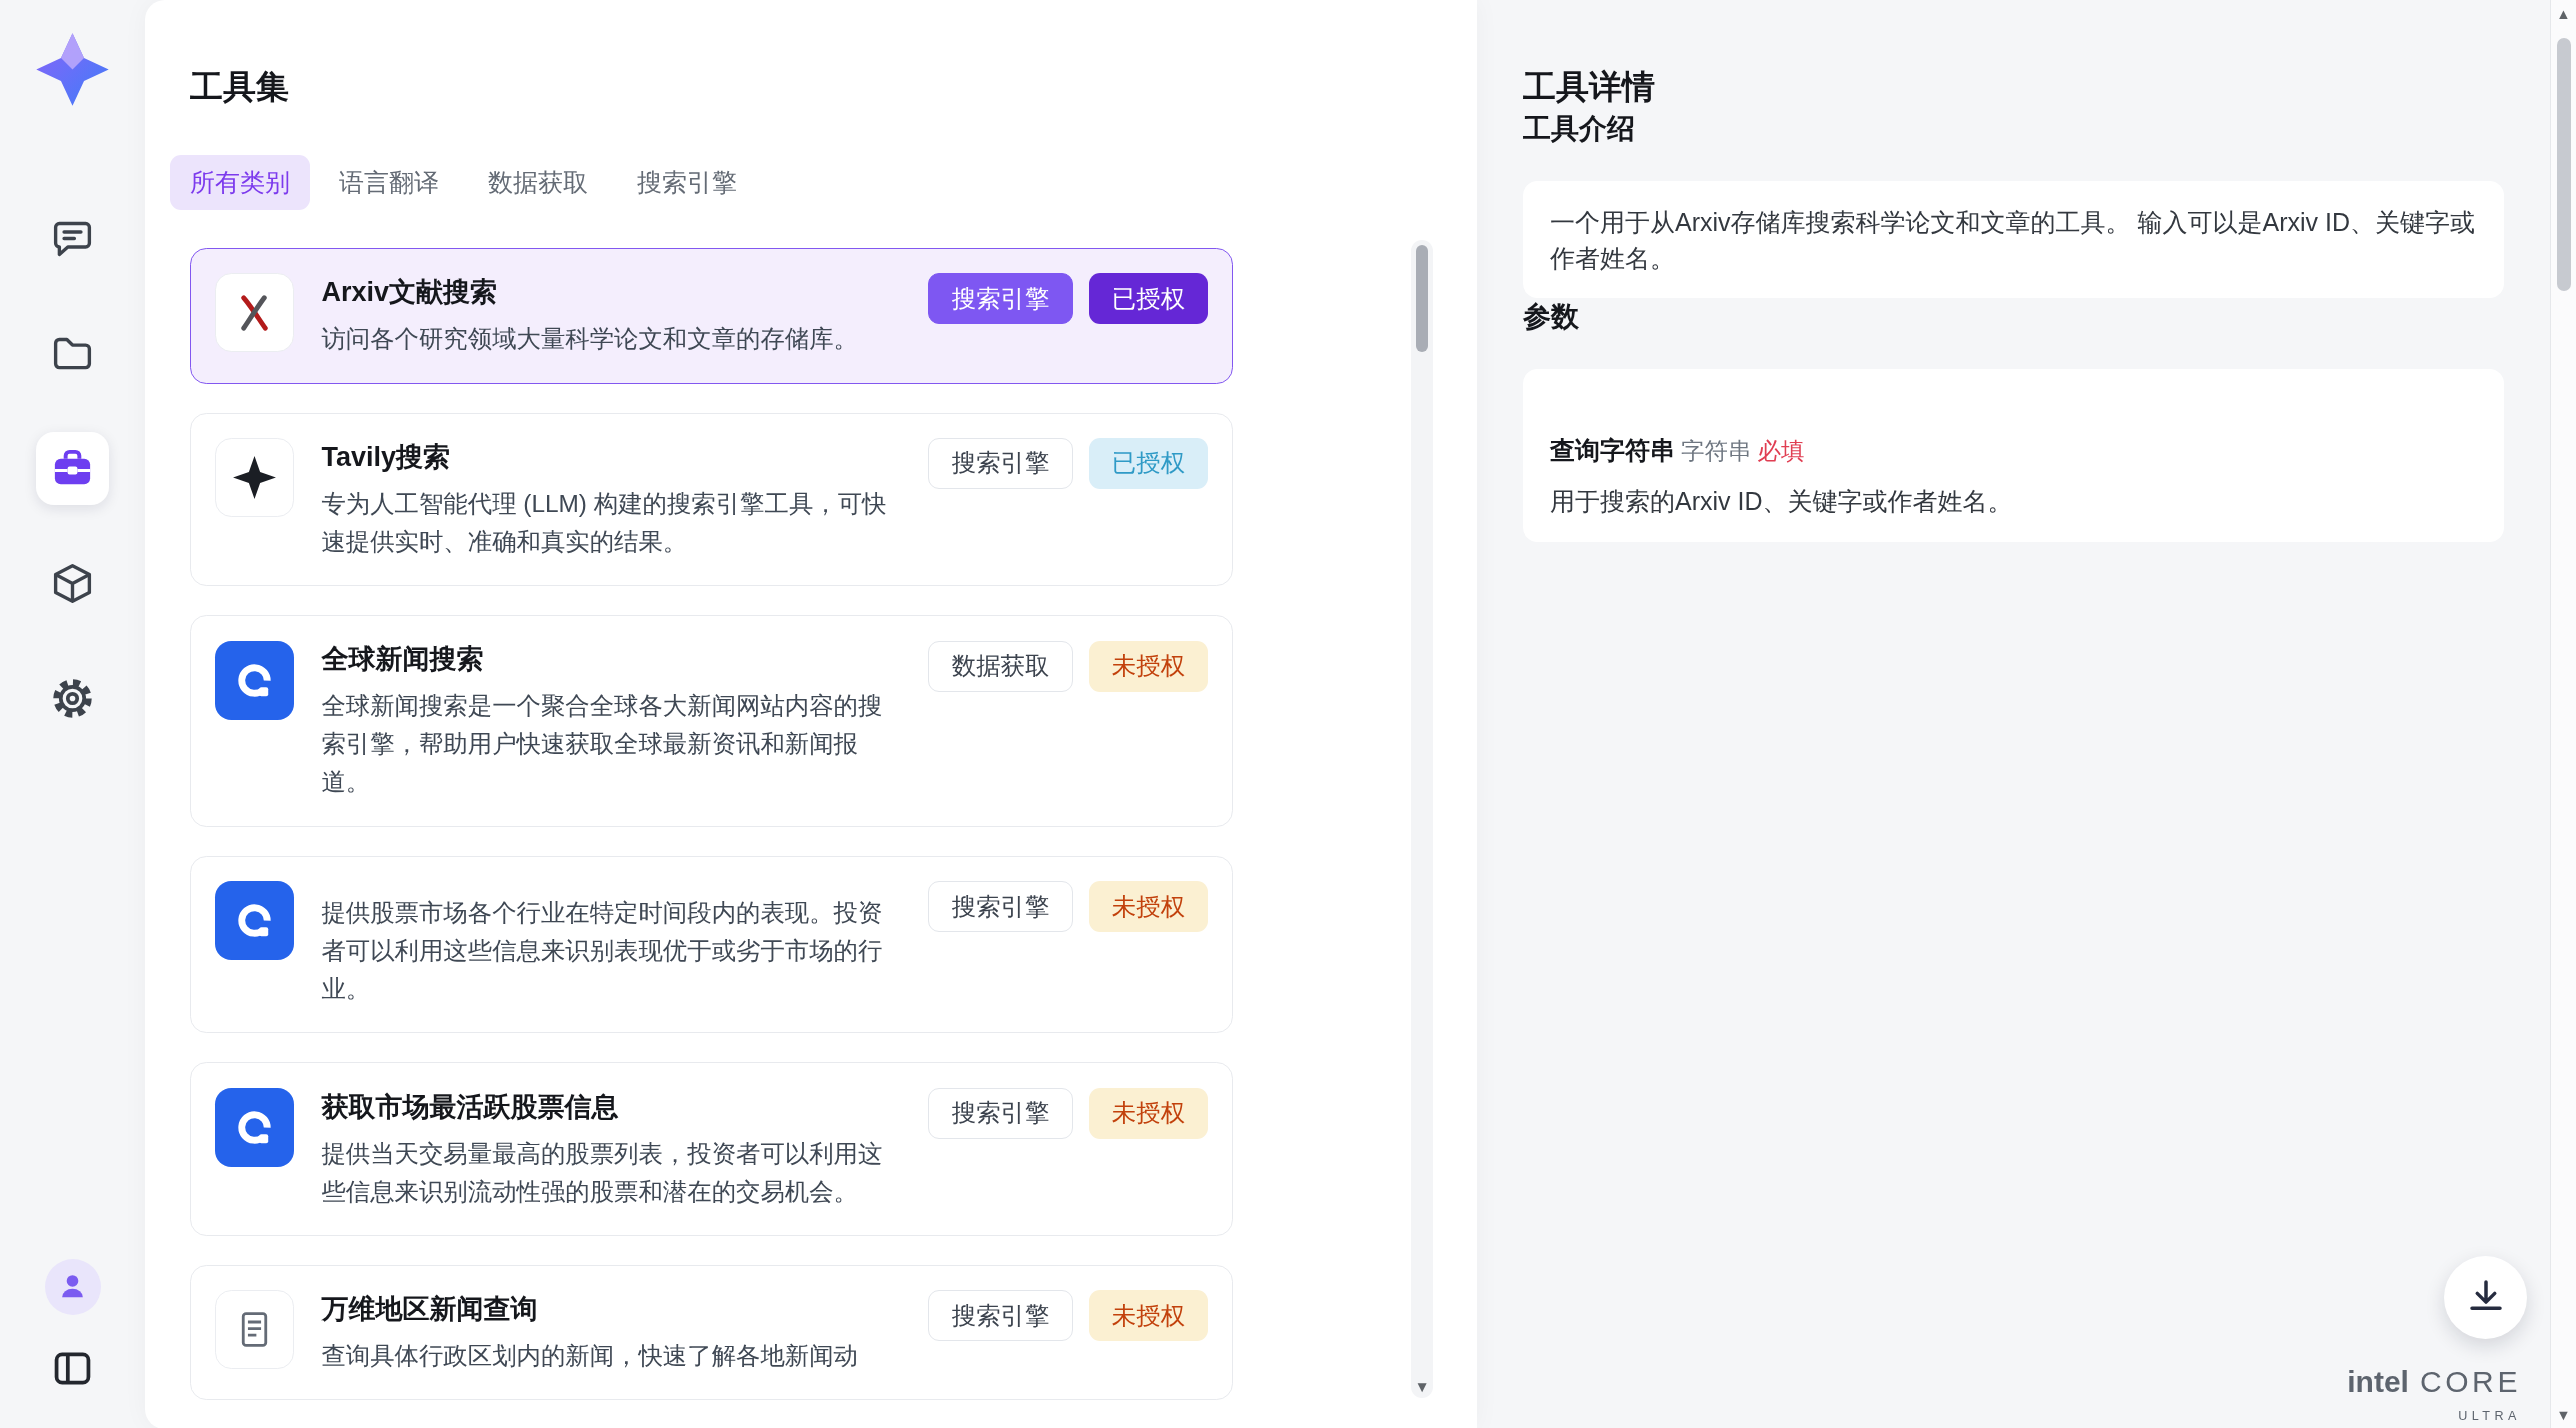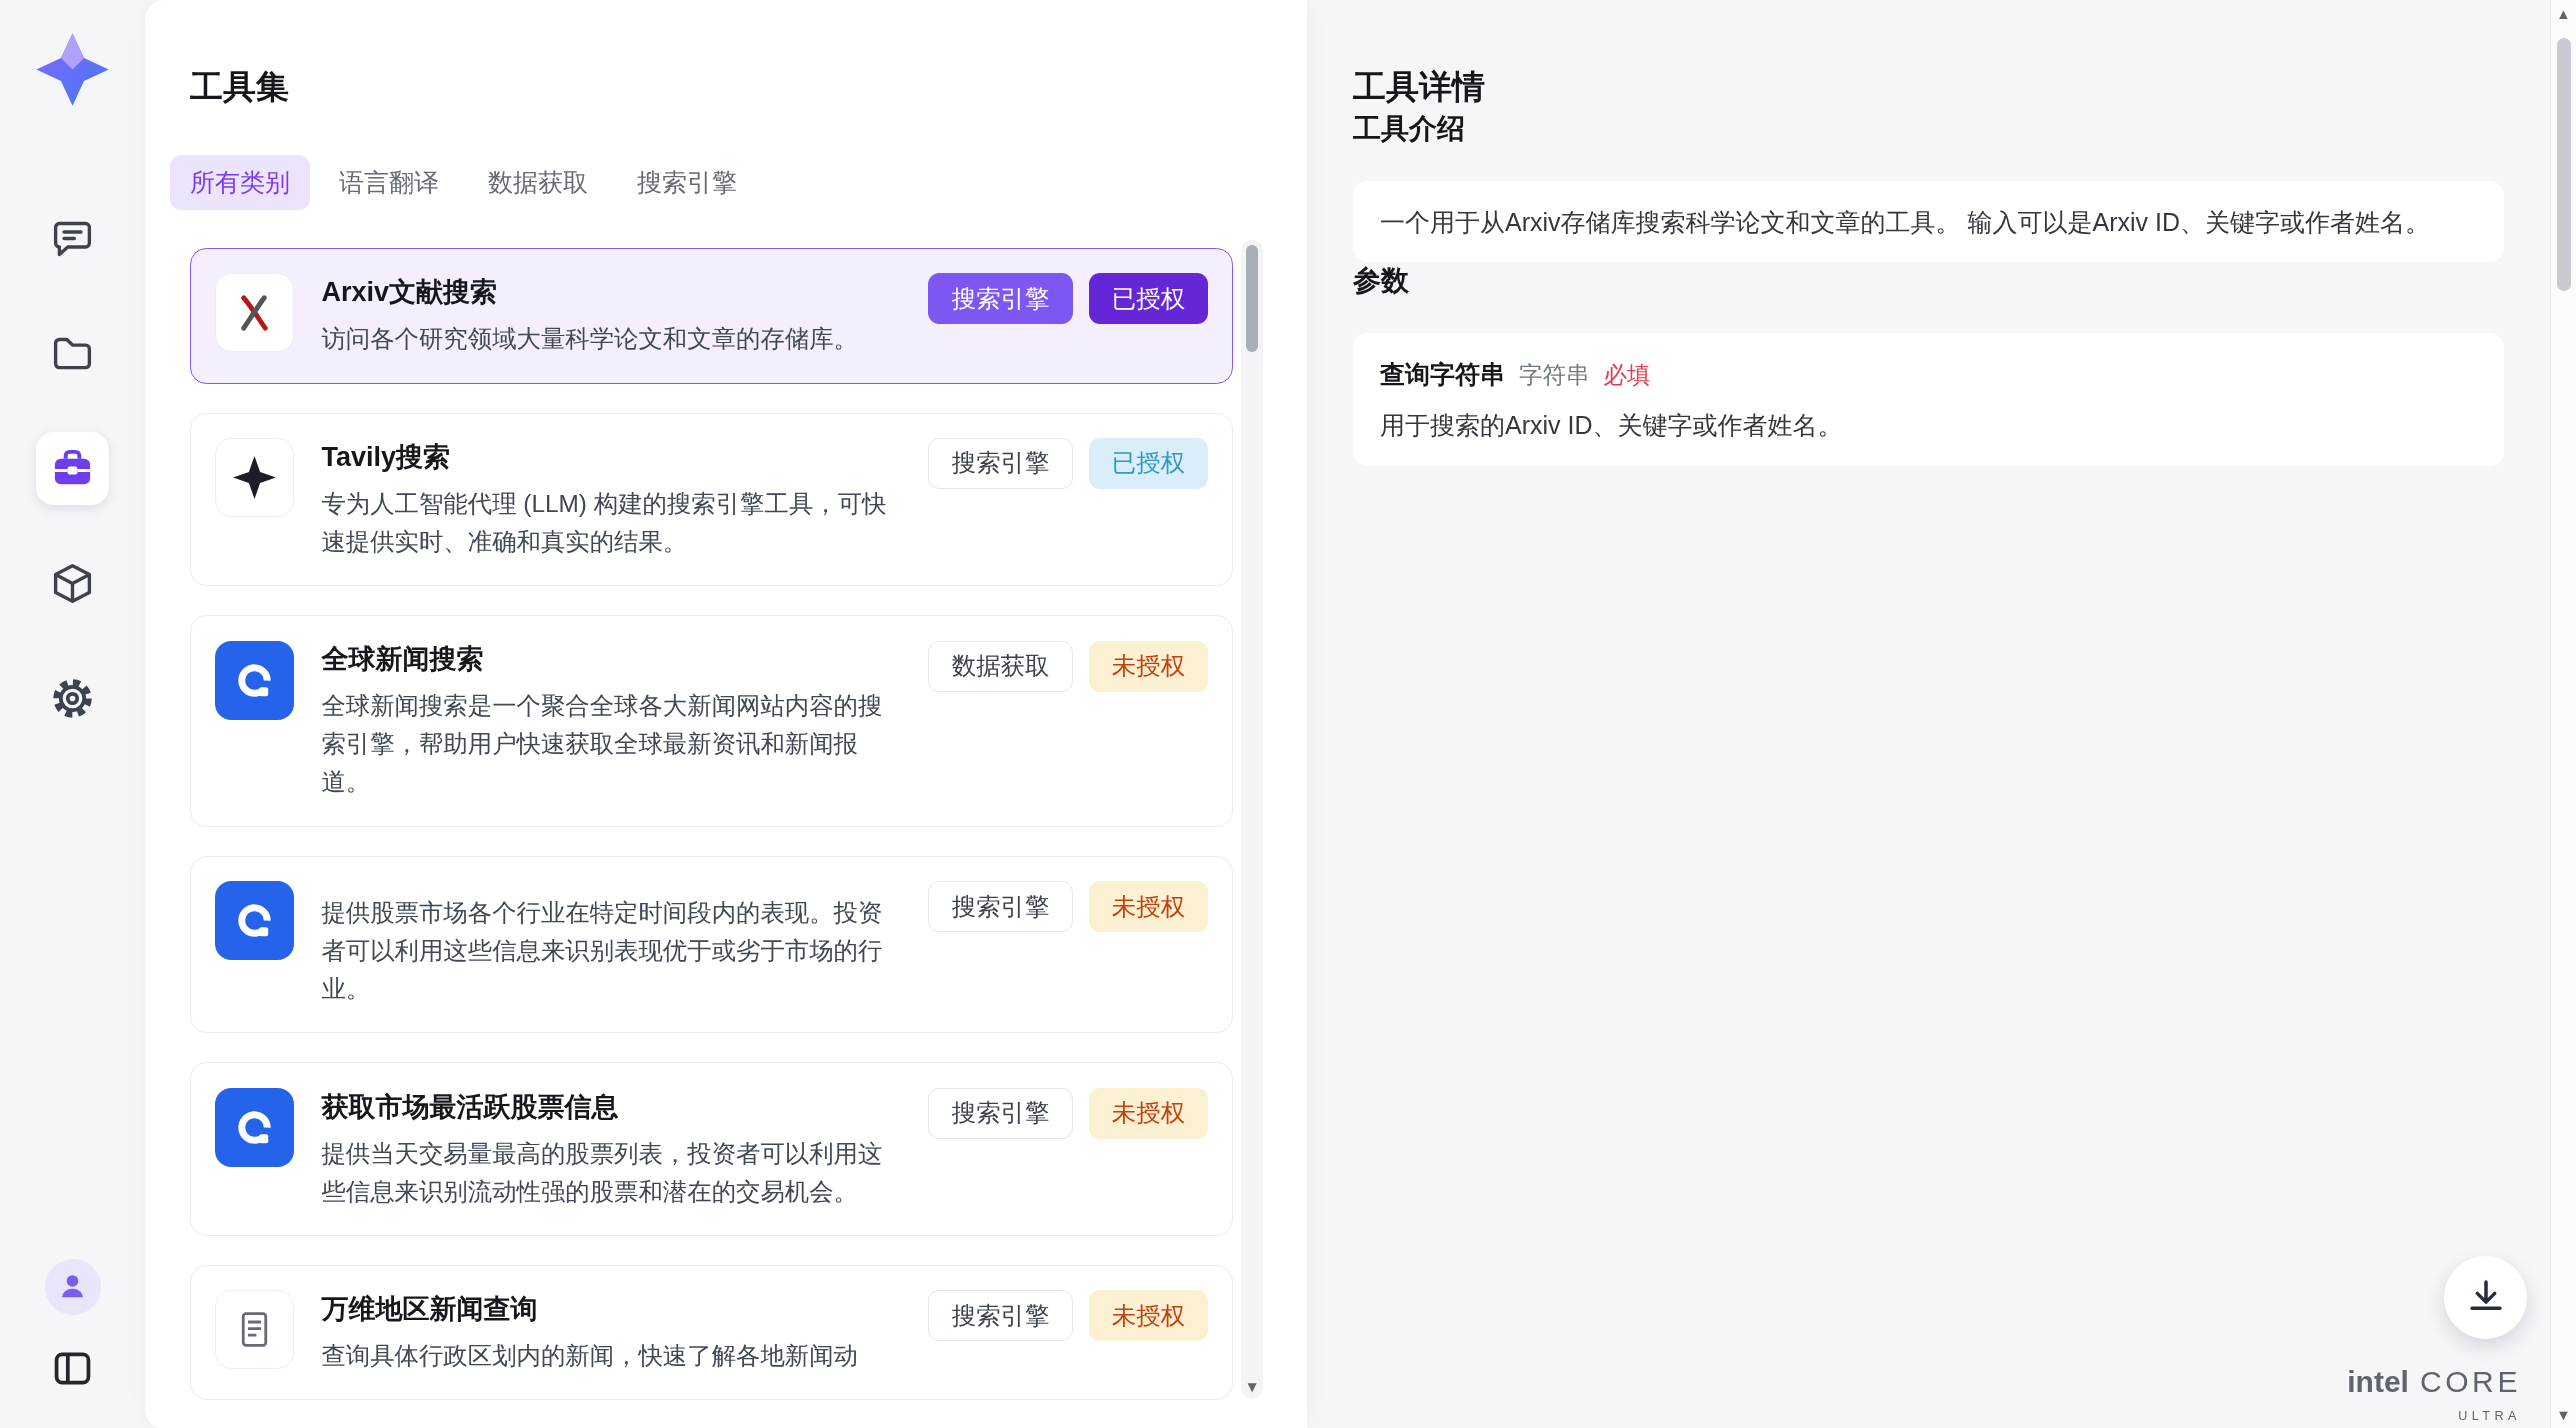--- a/index.html
+++ b/index.html
@@ -25,21 +25,21 @@
   .side-icon { display:flex; }
   .side-bottom { margin-top:auto; display:flex; flex-direction:column; align-items:center; gap:31px; }
   .avatar {
     width:56px; height:56px; border-radius:50%; background:#e9e5fb;
     display:flex; align-items:center; justify-content:center; cursor:pointer;
   }
   .panel-toggle { width:47px; height:47px; display:flex; align-items:center; justify-content:center; cursor:pointer; }
 
   
   .tools-panel {
-    width:1162px; flex:none; background:#fff; position:relative;
+    width:1332px; flex:none; background:#fff; position:relative;
     border-radius:20px 0 0 20px; padding:65px 0 0 45px; overflow:hidden;
     box-shadow:0 0 27px rgba(0,0,0,.04);
   }
   .tools-title { font-size:33px; font-weight:700; color:#15171c; }
   .tabs { display:flex; gap:9px; margin-top:45px; margin-left:-20px; }
   .tab { font-size:25px; color:#646b75; padding:11px 20px; border-radius:11px; cursor:pointer; white-space:nowrap; }
   .tab.active { background:#ece4fc; color:#7c3aed; }
 
   .tool-list { margin-top:38px; width:1043px; display:flex; flex-direction:column; gap:29px; }
   .tool-card {
@@ -81,21 +81,21 @@
   }
 
   
   .detail-panel { flex:1; position:relative; padding:65px 46px 0; }
   .detail-title { font-size:33px; font-weight:700; }
   .section-heading { font-size:28px; font-weight:700; }
   .info-card {
     margin-top:33px; background:#fff; border-radius:14.5px;
     padding:22.6px 27px; font-size:25px; line-height:36px; color:#33383f;
   }
-  .param-head { display:flex; align-items:baseline; gap:14px; }
+  .param-head { display:flex; align-items:baseline; gap:6px;margin-top:40px; }
   .param-name { font-size:25px; font-weight:700; color:#15171c; }
   .param-type { font-size:23.5px; color:#6e7680; }
   .param-required { font-size:23.5px; color:#e03e52; }
   .param-desc { margin-top:14.5px; font-size:25px; color:#33383f; }
 
   .fab {
     position:absolute; right:22.6px; bottom:90px; width:83px; height:83px;
     border-radius:50%; background:#fff; box-shadow:0 7.2px 20px rgba(15,23,42,.14);
     display:flex; align-items:center; justify-content:center; cursor:pointer;
   }

